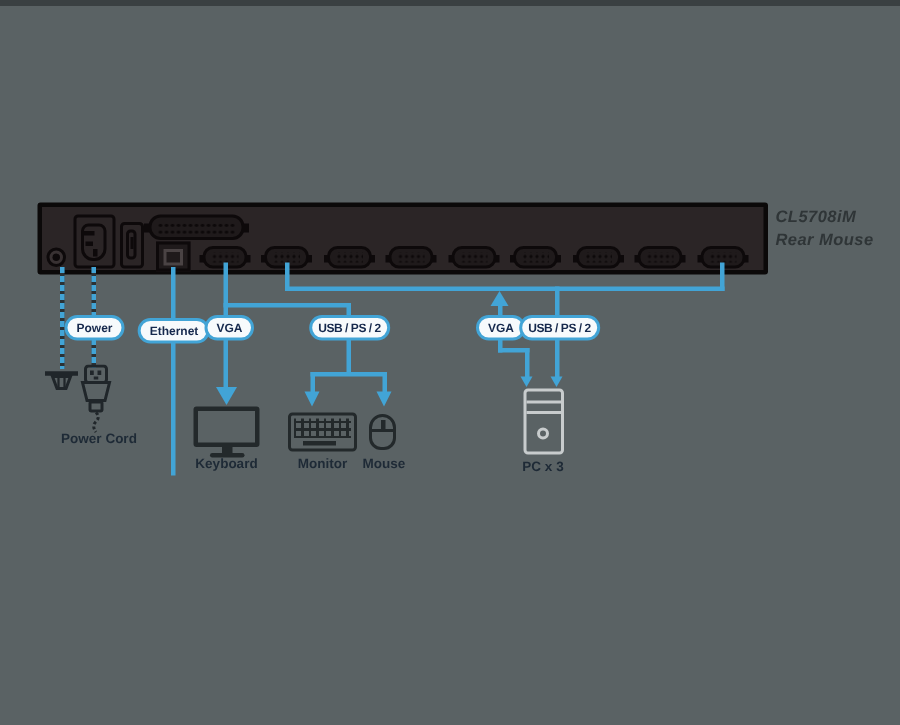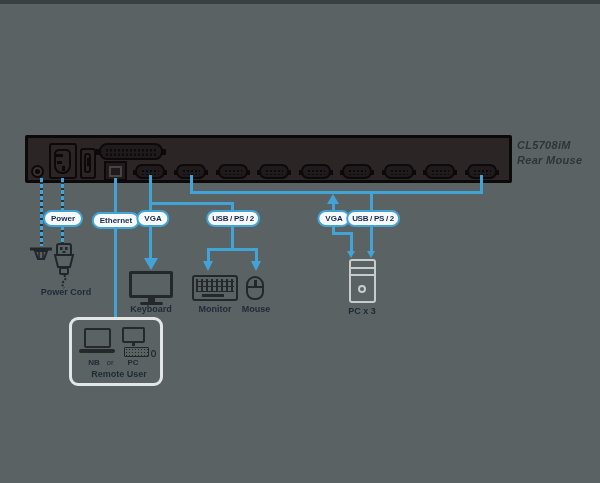--- a/index.html
+++ b/index.html
@@ -254,26 +254,14 @@
   </div>
   <div class="cap" style="left:256px;top:301px">Mouse</div>
 
   <div class="pctower">
     <div class="b1"></div>
       <div class="b2"></div>
       <div class="btn"></div>
   </div>
   <div class="cap" style="left:362px;top:303px">PC x 3</div>
 
-  <div class="remote-box">
-    <div class="laptop-screen"></div>
-    <div class="laptop-base"></div>
-    <div class="desk-monitor"></div>
-    <div class="desk-neck"></div>
-    <div class="desk-kb"></div>
-    <div class="desk-mouse"></div>
-    <div class="rcap" style="left:22px;top:39px">NB</div>
-    <div class="rcap" style="left:38px;top:39px;font-weight:normal">or</div>
-    <div class="rcap" style="left:61px;top:39px">PC</div>
-    <div class="rcap" style="left:47px;top:50px;font-size:9px">Remote User</div>
-  </div>
 
 </div>
 
 </body></html>

